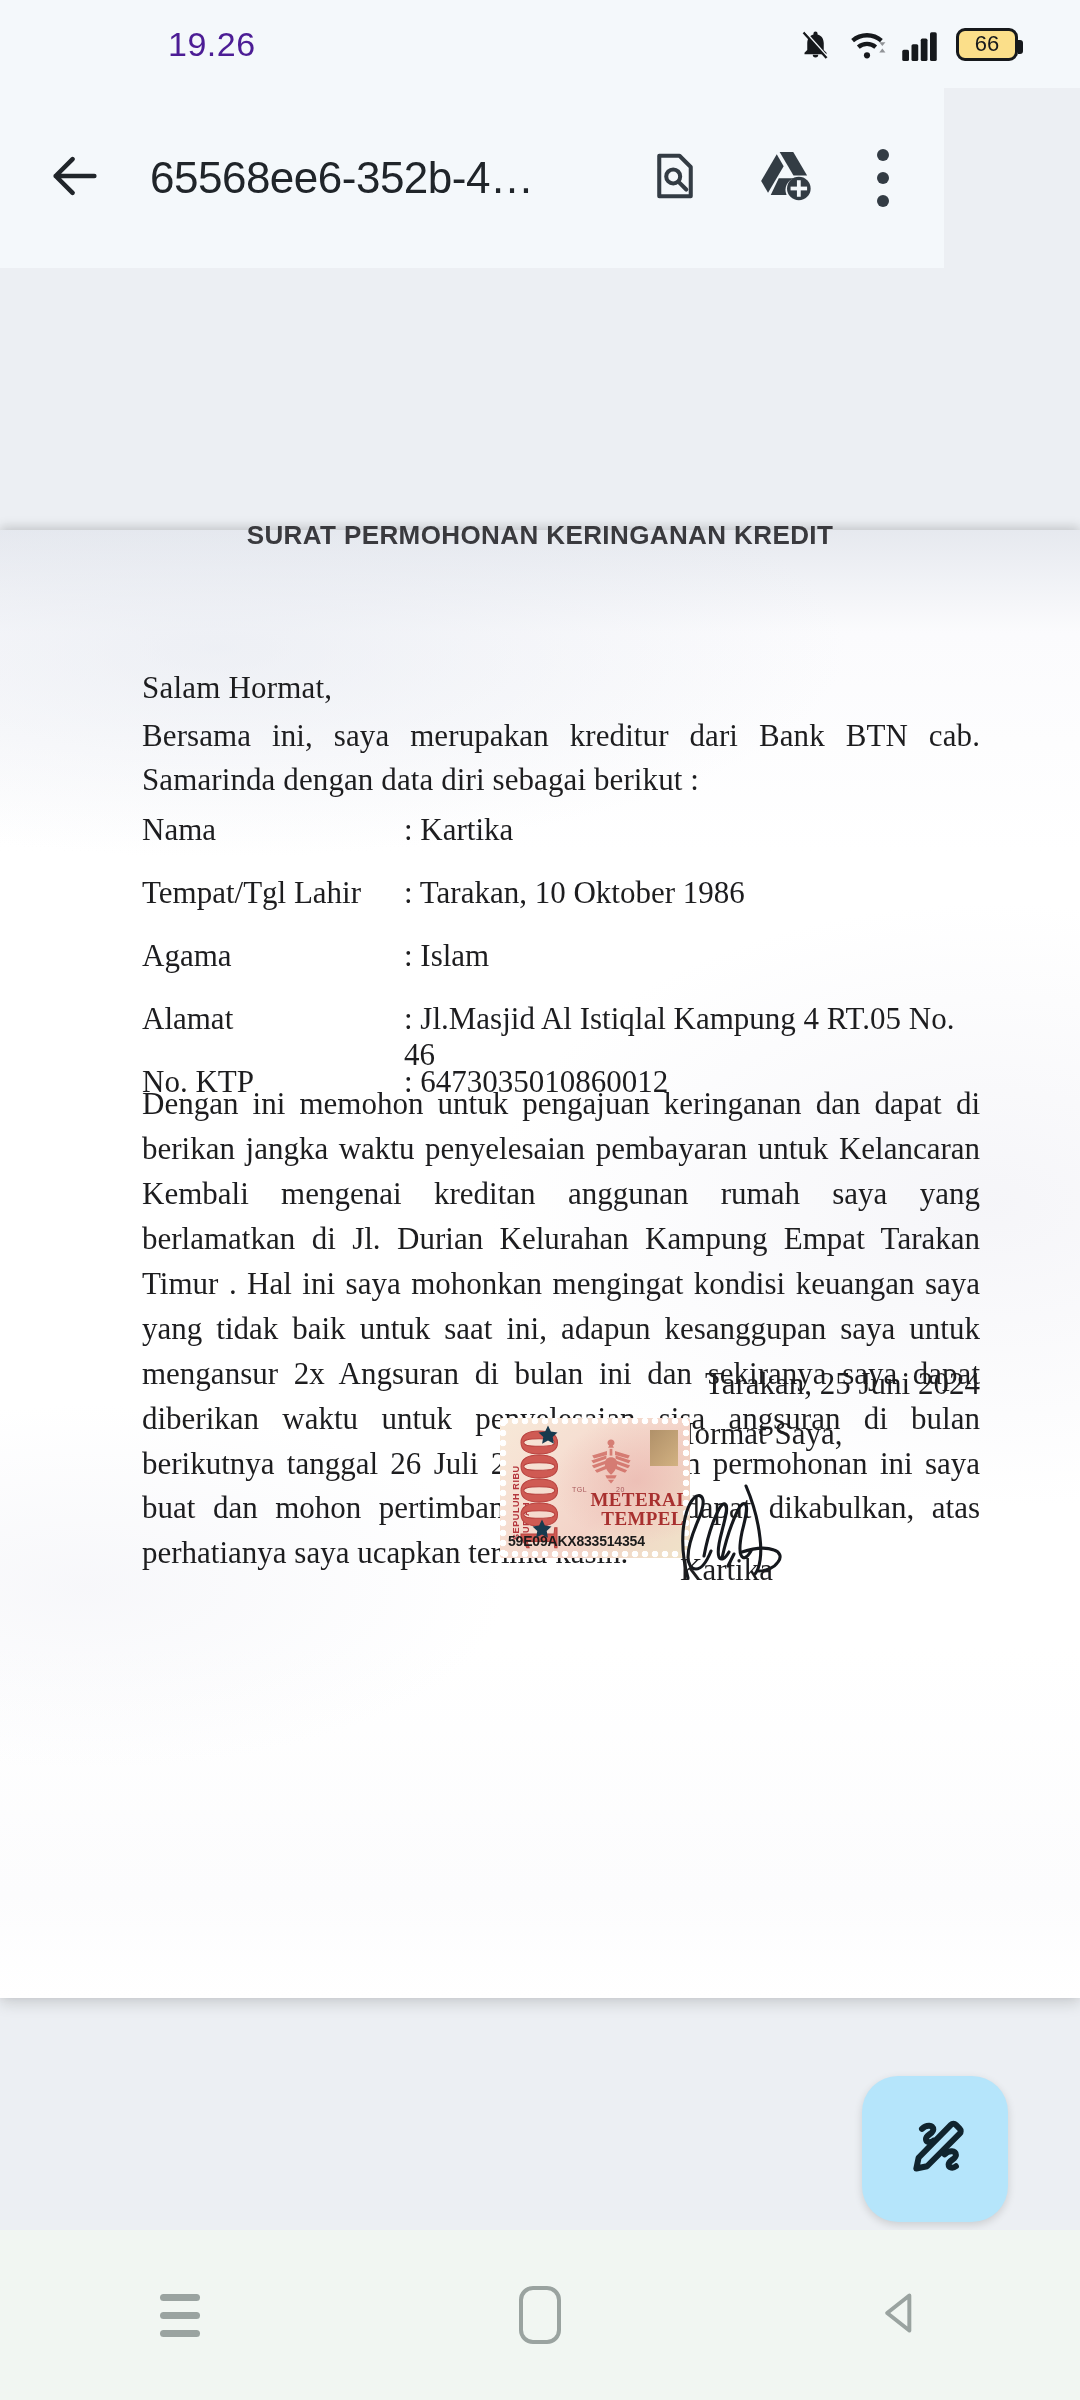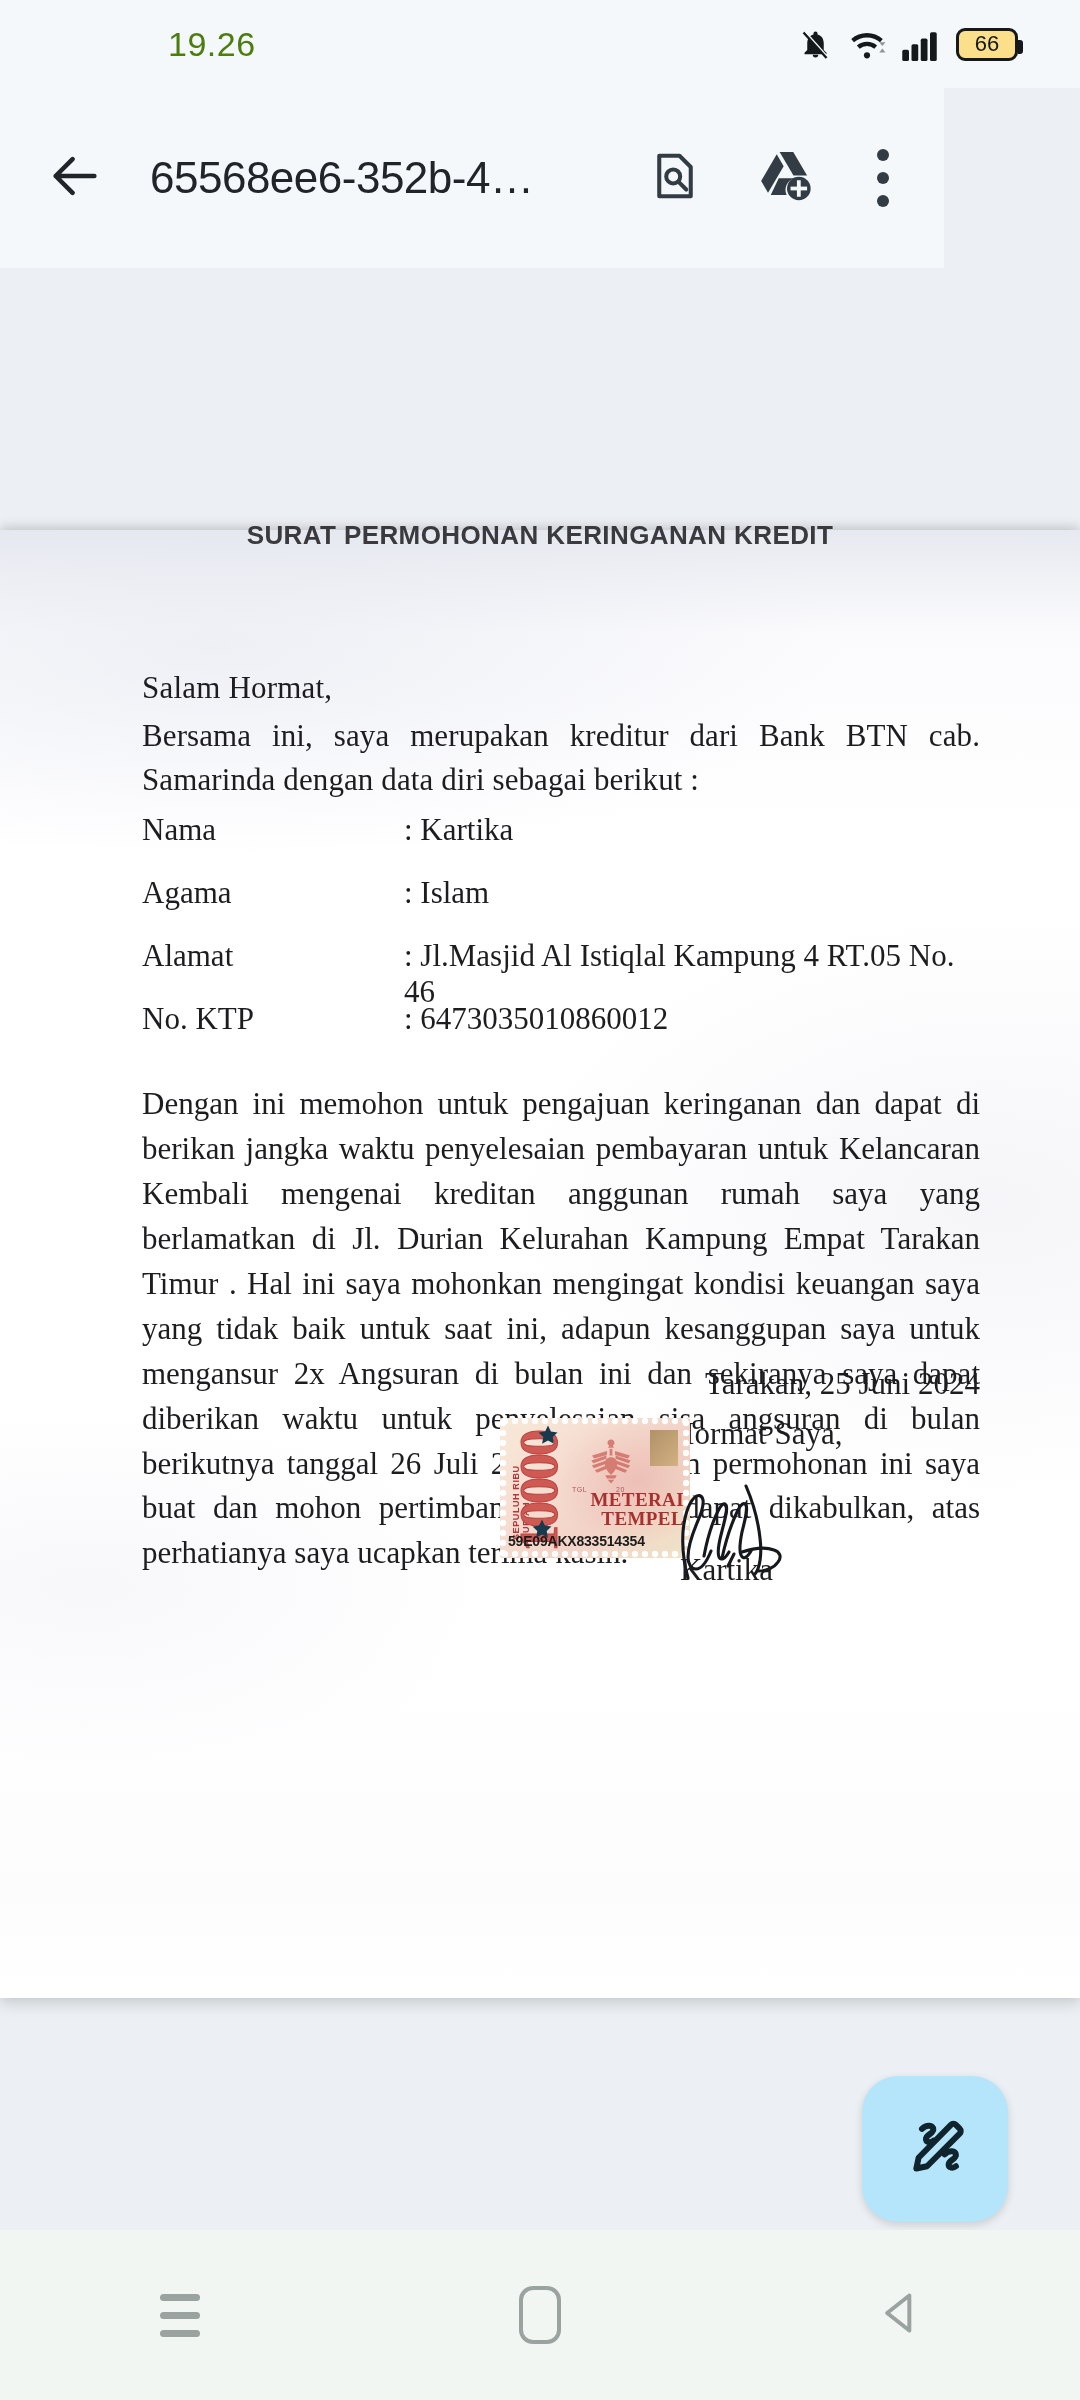--- a/index.html
+++ b/index.html
@@ -12,21 +12,21 @@
   #screen { position:relative; width:1080px; height:2400px; overflow:hidden; }
 
   
   .statusbar{
     position:absolute; top:0; left:0; width:1080px; height:88px;
     background:#f4f8fb;
     display:flex; align-items:center; justify-content:space-between;
     padding:0 48px 0 0;
   }
   .sb-time{
-    font-size:34px; color:#4d7c0f; letter-spacing:.5px;
+    font-size:34px; color:#4c1d95; letter-spacing:.5px;
     padding-left:168px; font-family:"Liberation Sans", sans-serif;
   }
   .sb-icons{ display:flex; align-items:flex-end; gap:16px; padding-right:14px;}
   .sb-icons svg{ display:block; }
   .batt{
     position:relative; width:62px; height:33px;
     border:3.5px solid #16191c; border-radius:9px;
     display:flex; align-items:center; justify-content:center;
     background:#fbdf8a;
   }
@@ -320,20 +320,24 @@
         <div class="salam">Salam Hormat,</div>
 
         <div class="intro">Bersama ini, saya merupakan kreditur dari Bank BTN cab. Samarinda dengan data diri sebagai berikut :</div>
 
         <div class="fields">
           <div class="frow">
             <div class="fk">Nama</div>
             <div class="fv">: Kartika</div>
           </div>
           <div class="frow">
+            <div class="fk">Tempat/Tgl Lahir</div>
+            <div class="fv">: Tarakan, 10 Oktober 1986</div>
+          </div>
+          <div class="frow">
             <div class="fk">Agama</div>
             <div class="fv">: Islam</div>
           </div>
           <div class="frow">
             <div class="fk">Alamat</div>
             <div class="fv">: Jl.Masjid  Al Istiqlal Kampung 4 RT.05 No. 46</div>
           </div>
           <div class="frow">
             <div class="fk">No. KTP</div>
             <div class="fv">: 6473035010860012</div>

